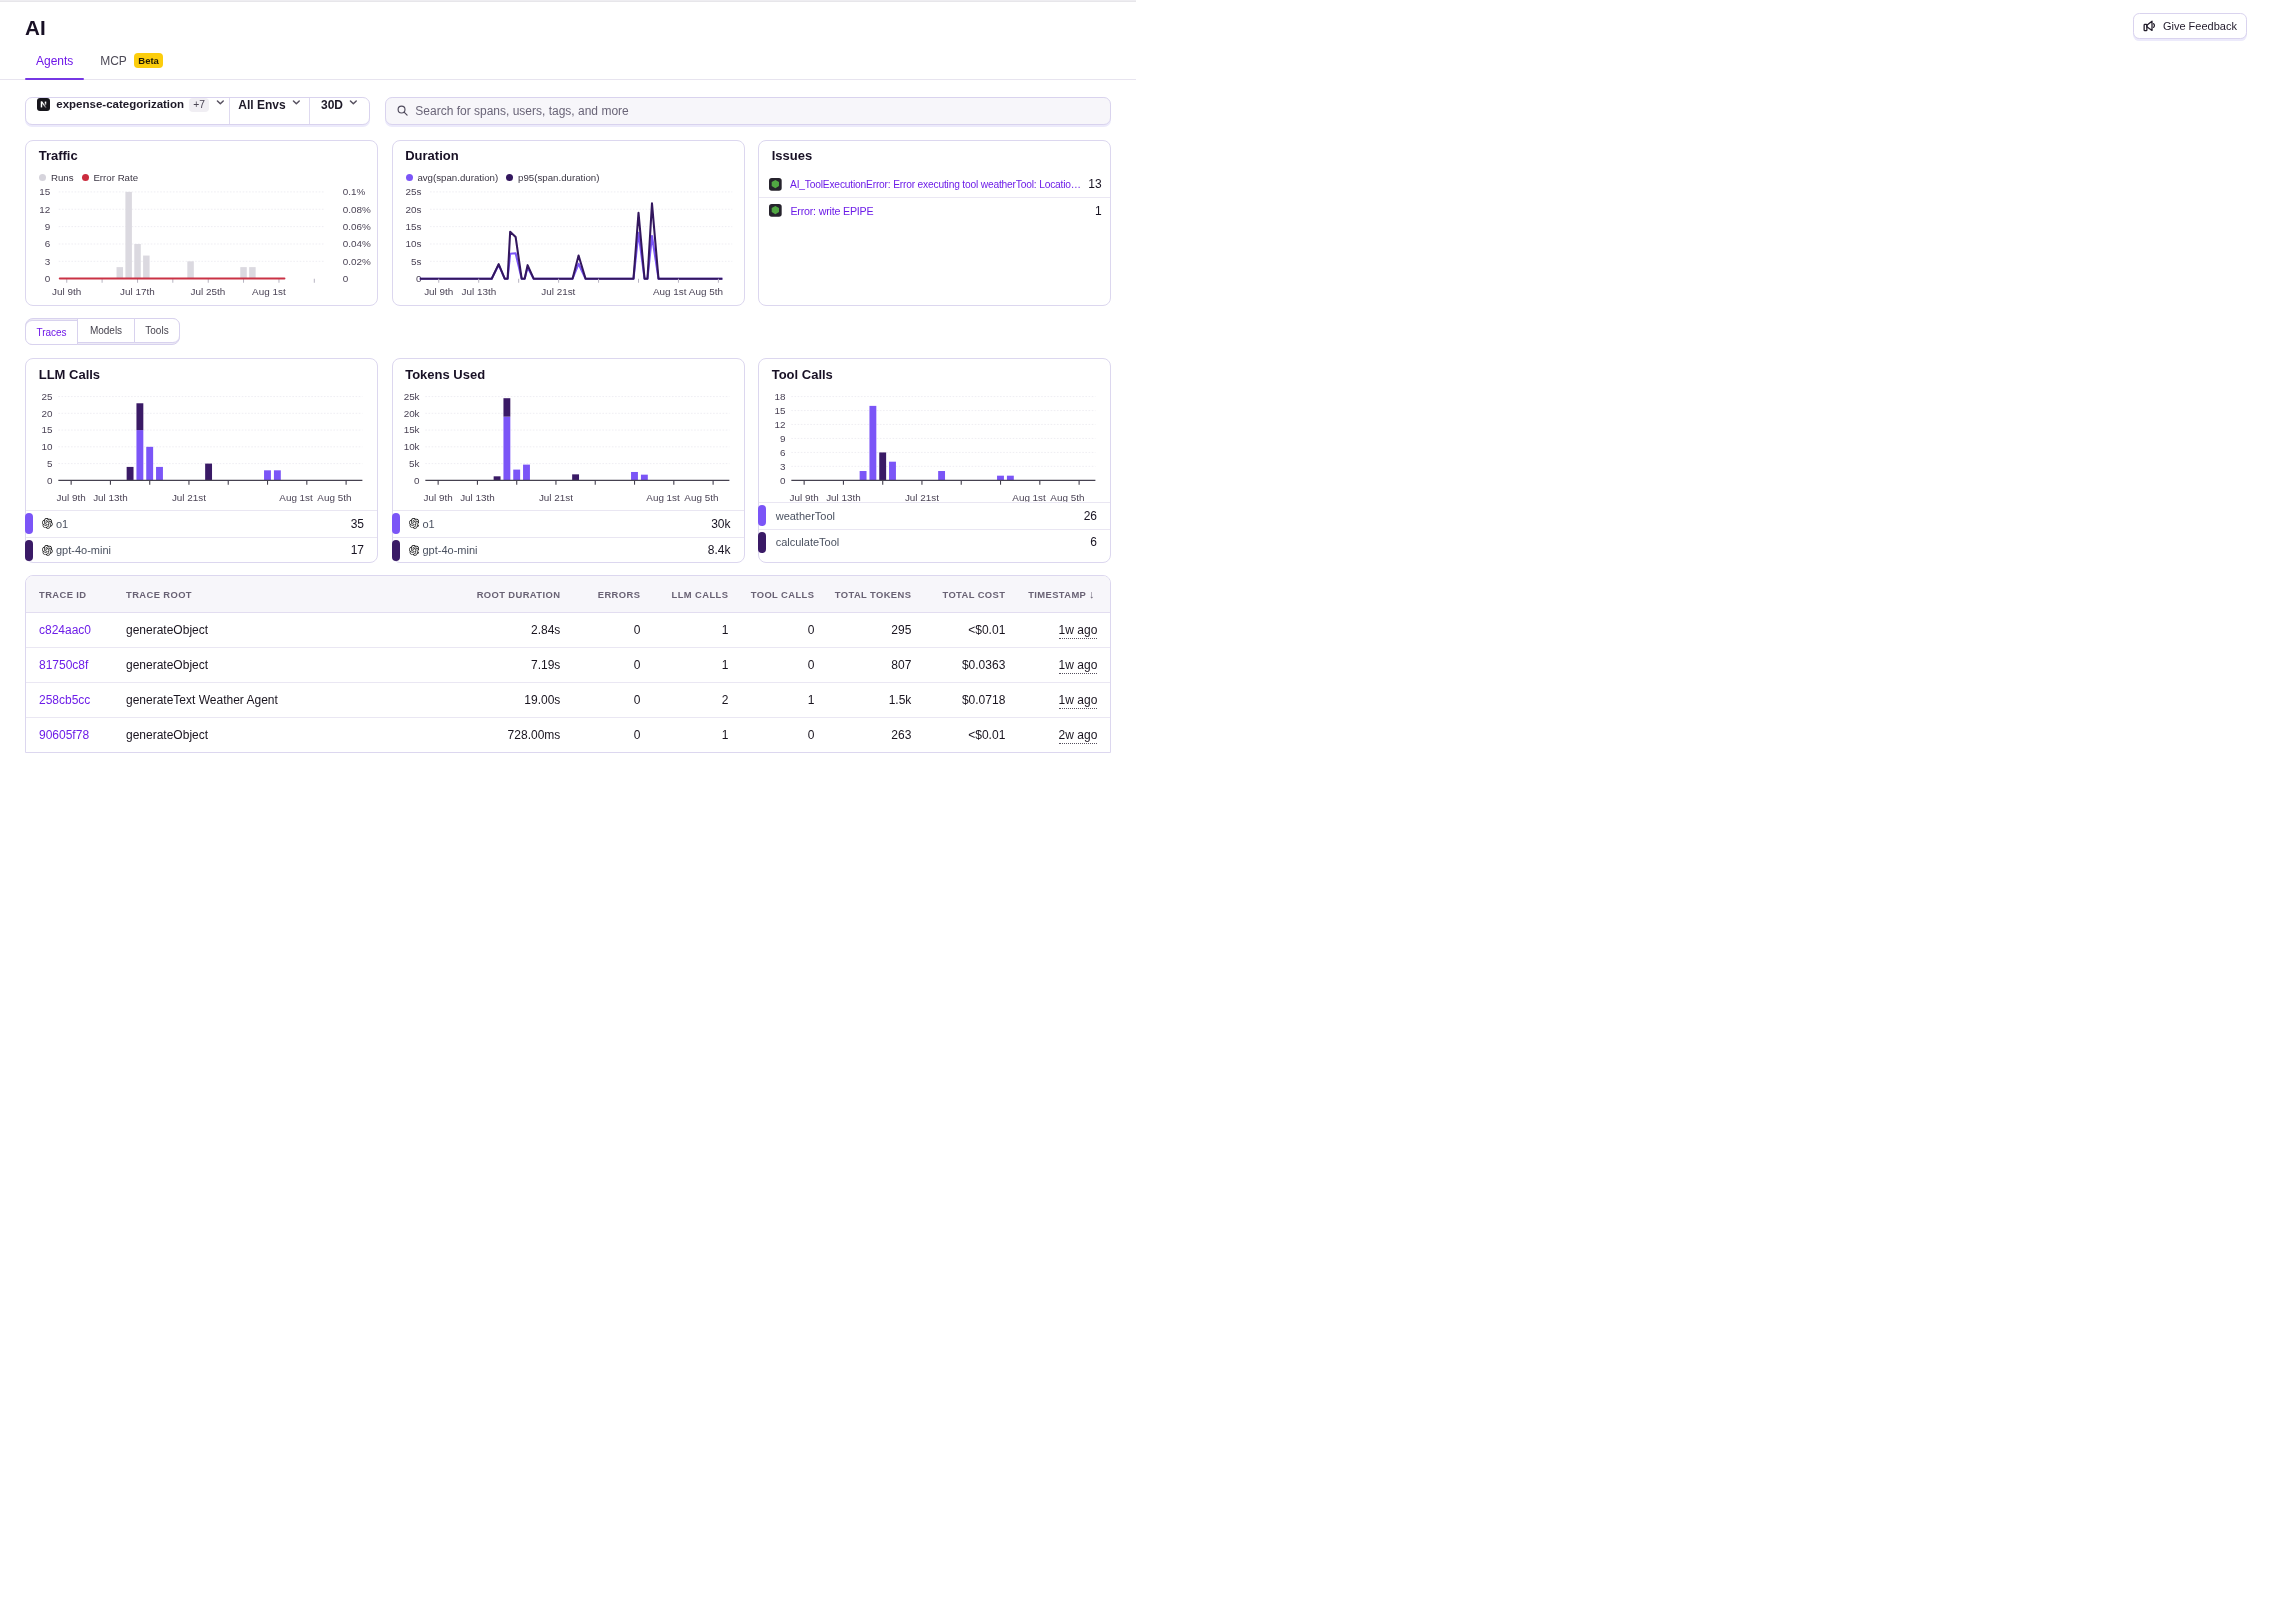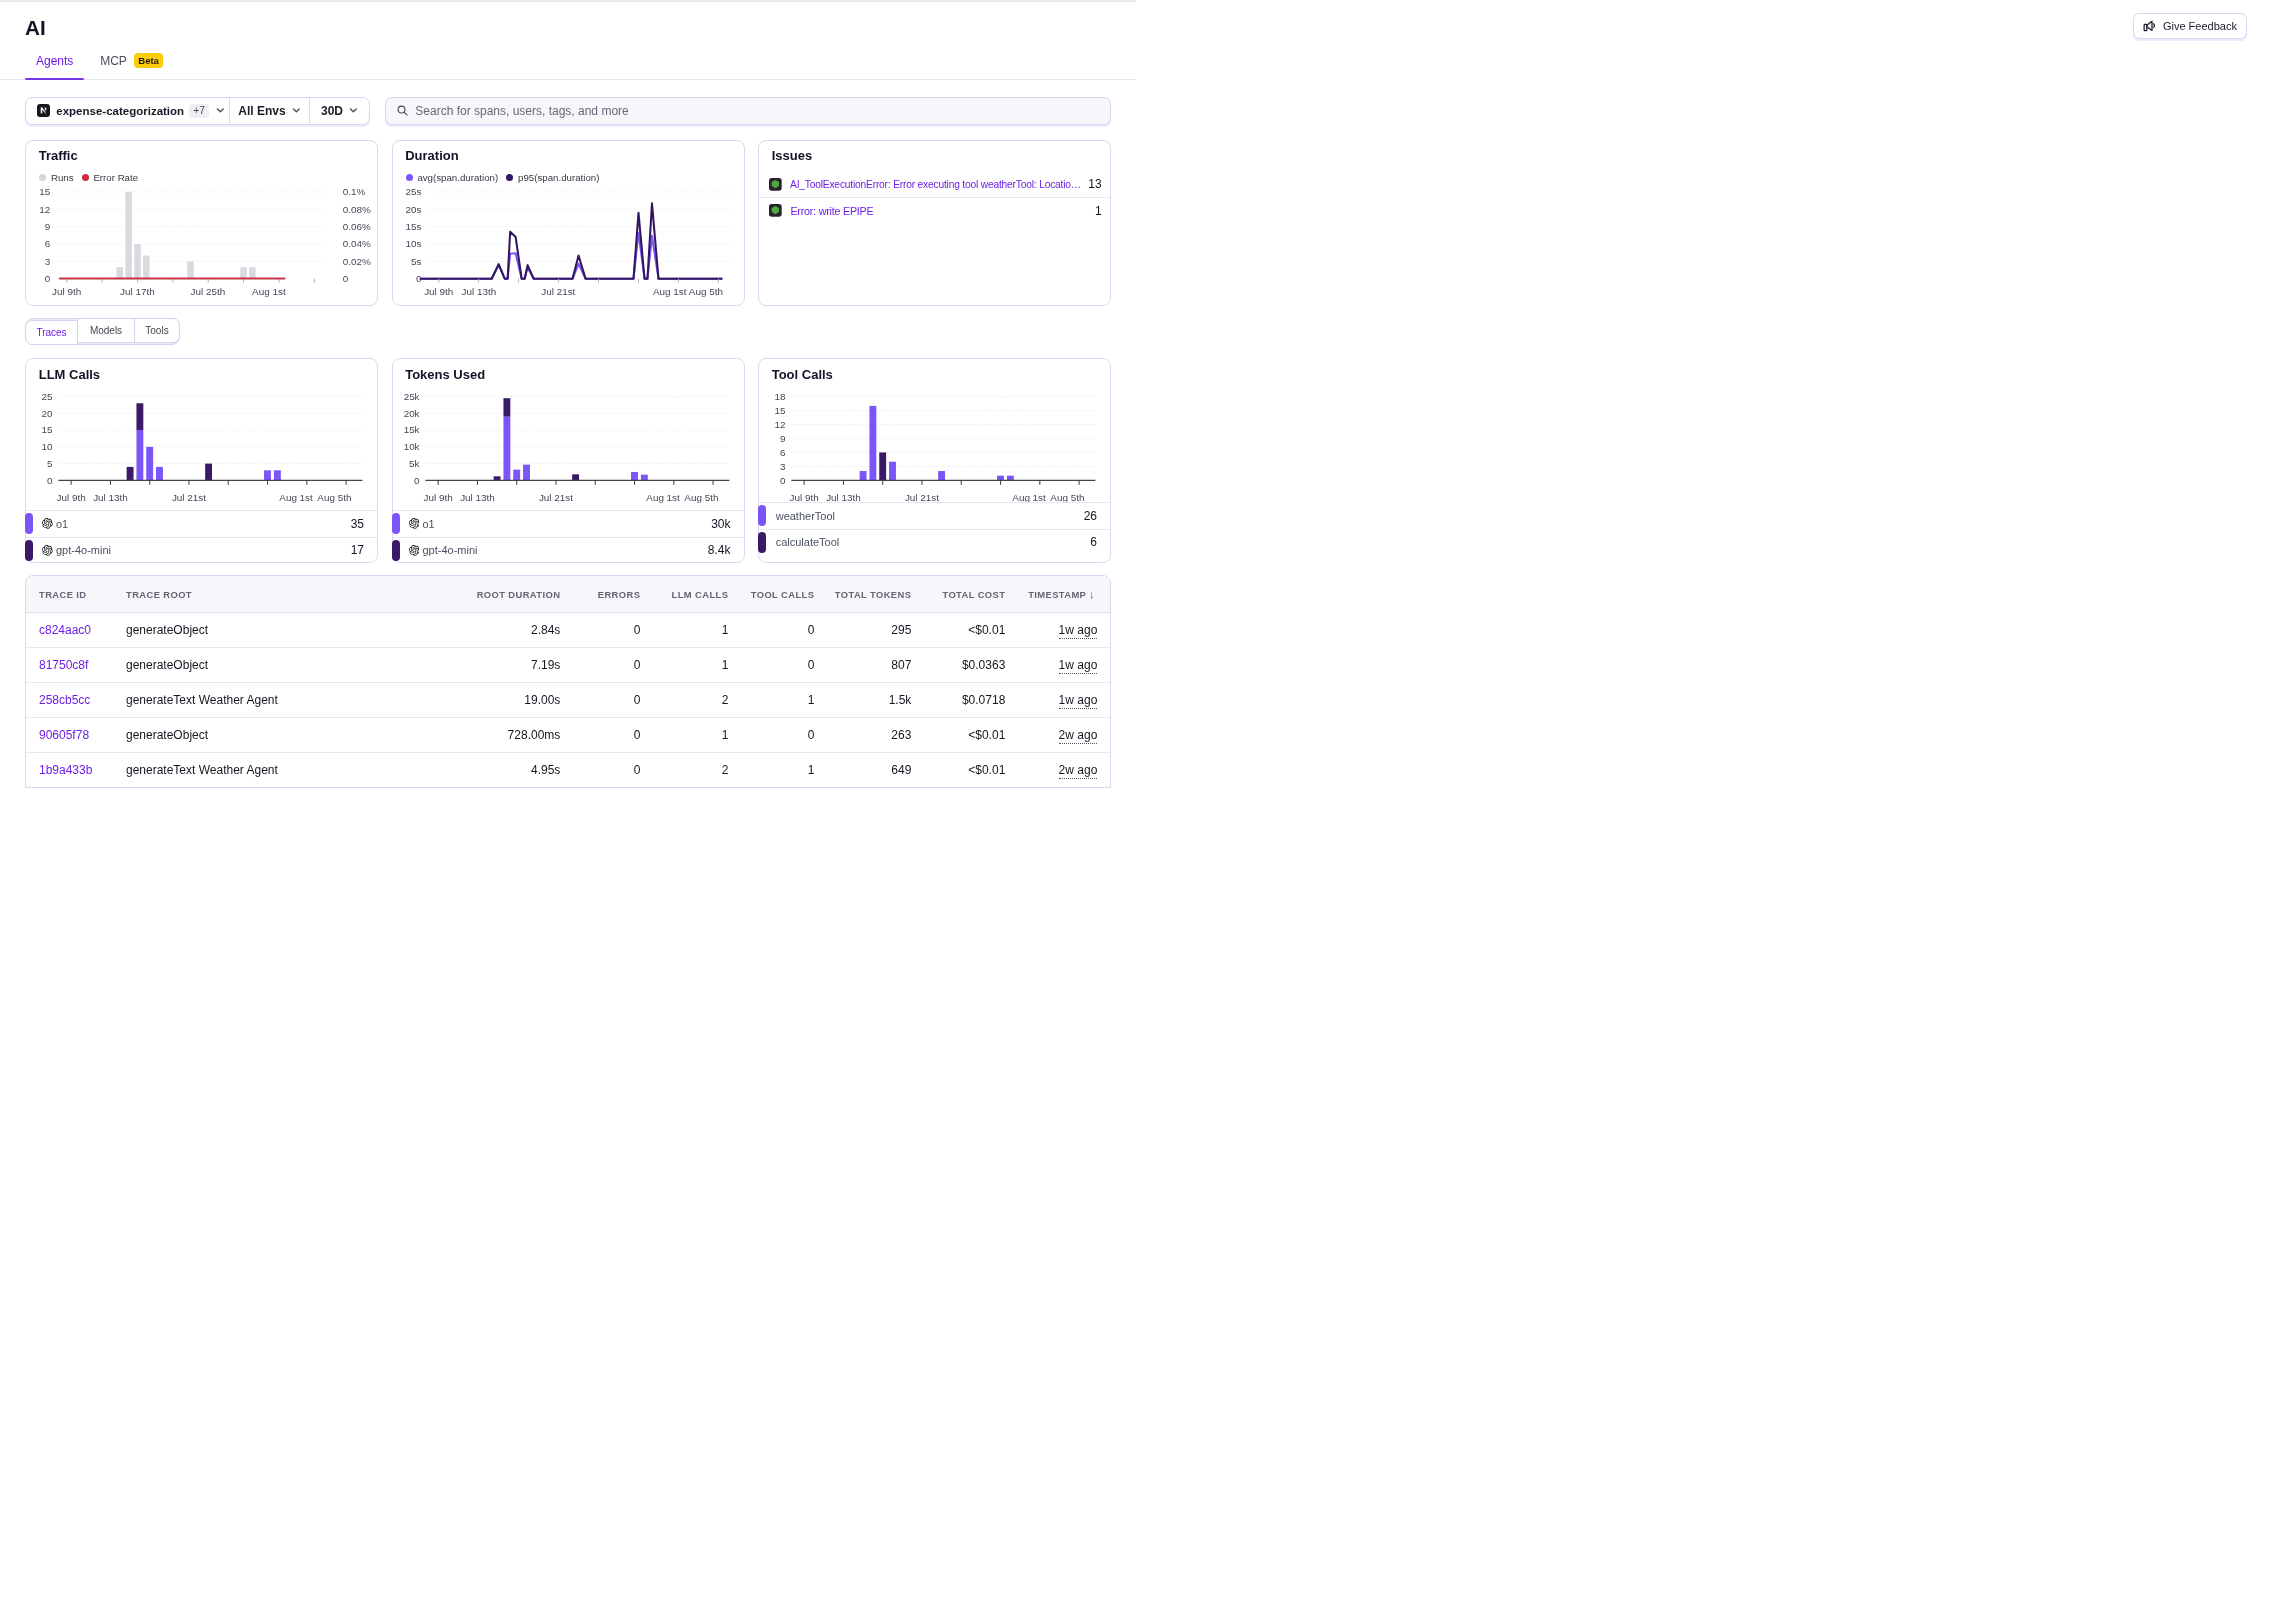--- a/index.html
+++ b/index.html
@@ -6,21 +6,21 @@
 .wrap{padding:0 25px}
 h1.ai{font-size:20.6px;font-weight:bold;color:#181025;margin-top:13.5px;letter-spacing:0.2px}
 .tabs{display:flex;align-items:flex-end;height:43px;border-bottom:0.8px solid #e7e4ef;margin:-3.2px -25px 12px;padding:0 25px}
 .tab{font-size:12px;padding:0 11px 10.3px;position:relative;color:#4d4a57;display:flex;align-items:center;gap:7.1px;font-weight:500}
 .tab.active{color:#6e16e8;font-weight:500}
 .tab.active:after{content:"";position:absolute;left:0;right:0;bottom:-1.6px;height:2.8px;border-radius:1.6px;background:#7637e4}
 .beta{background:#fccd0c;color:#211a05;font-size:9.5px;font-weight:bold;padding:2px 4.4px;border-radius:4px}
 .gf{position:absolute;right:24.6px;top:12.7px;height:26px;display:flex;align-items:center;gap:5.6px;padding:0 9.5px;background:#fff;border:0.8px solid #d9d3ee;border-radius:6.3px;box-shadow:0 2px 0 #eceafb;font-size:11px;font-weight:normal;color:#211a2b}
 .filters{display:flex;gap:15px;margin-top:17px}
 .fgroup{display:flex;width:345px;height:28px;border:0.8px solid #d9d3ee;border-radius:7.1px;box-shadow:0 2px 0 #eceafb;background:#fff}
-.fseg{display:flex;align-items:center;justify-content:center;gap:6.3px;font-size:12px;font-weight:bold;color:#1d1927;white-space:nowrap}
+.fseg{display:flex;align-items:flex-start;justify-content:center;gap:6.3px;font-size:12px;font-weight:bold;color:#1d1927;white-space:nowrap}
 .fseg+.fseg{border-left:0.8px solid #dfdaf0}
 .fseg.s1{width:203px;justify-content:flex-start;padding-left:11px;font-size:11.5px}
 .fseg.s2{width:80px}
 .fseg.s3{flex:1}
 .plus7{background:#f0eef3;border-radius:4px;font-size:10.3px;font-weight:normal;color:#4a4554;padding:1.6px 4.4px;margin-left:-1.6px}
 .search{flex:1;height:28px;background:#f7f6fa;border:0.8px solid #d9d3ee;border-radius:7.1px;box-shadow:0 2px 0 #eceafb;display:flex;align-items:center;padding-left:10.3px;gap:6.3px}
 .search span{font-size:12px;color:#6a6578}
 .grid{display:grid;grid-template-columns:1fr 1fr 1fr;gap:13.5px;margin-top:15px}
 .card{position:relative;border:0.8px solid #dcd7ef;border-radius:8px;background:#fff;height:166px;overflow:hidden}
 .card h2{position:absolute;left:12.7px;top:7.1px;font-size:13px;font-weight:bold;color:#181025}
@@ -473,28 +473,17 @@
             <td class="l"><span class="tid">90605f78</span></td>
             <td class="l">generateObject</td>
             <td>728.00ms</td>
             <td>0</td>
             <td>1</td>
             <td>0</td>
             <td>263</td>
             <td>&lt;$0.01</td>
             <td><span class="ts">2w ago</span></td>
           </tr>
-          <tr>
-            <td class="l"><span class="tid">1b9a433b</span></td>
-            <td class="l">generateText Weather Agent</td>
-            <td>4.95s</td>
-            <td>0</td>
-            <td>2</td>
-            <td>1</td>
-            <td>649</td>
-            <td>&lt;$0.01</td>
-            <td><span class="ts">2w ago</span></td>
-          </tr>
         </tbody>
     </table>
   </div>
 </div>
 
 
 </body></html>

